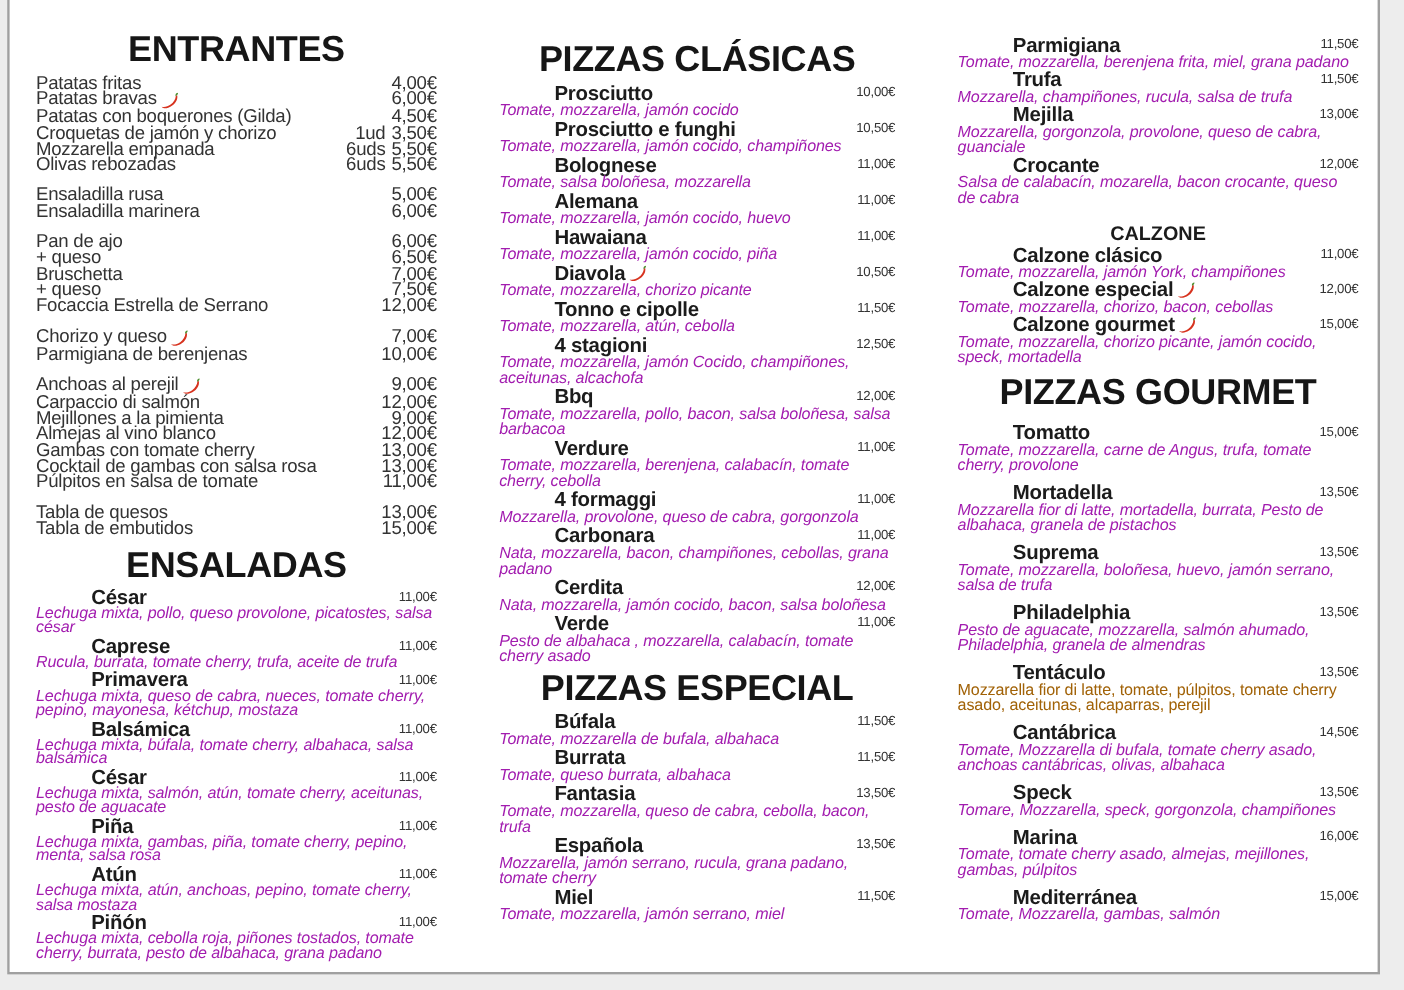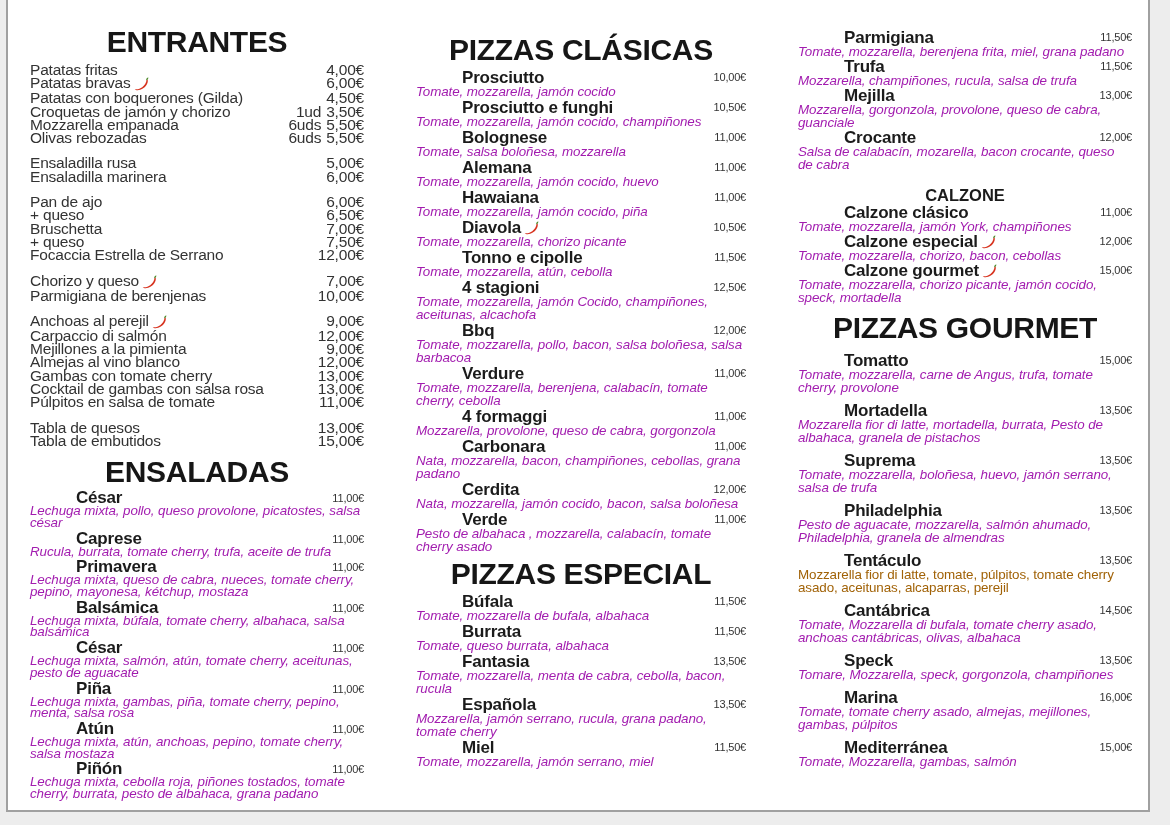--- a/index.html
+++ b/index.html
@@ -396,21 +396,21 @@
             <span class="item-name" data-name="item-name">Burrata</span>
             <span class="item-price" data-name="item-price">11,50€</span>
           </div>
           <div class="item-desc" data-name="item-description">Tomate, queso burrata, albahaca</div>
         </div>
         <div class="menu-item" data-name="menu-item">
           <div class="item-head" data-name="menu-item-header">
             <span class="item-name" data-name="item-name">Fantasia</span>
             <span class="item-price" data-name="item-price">13,50€</span>
           </div>
-          <div class="item-desc" data-name="item-description">Tomate, mozzarella, menta de cabra, cebolla, bacon, rucula</div>
+          <div class="item-desc" data-name="item-description">Tomate, mozzarella, queso de cabra, cebolla, bacon, trufa</div>
         </div>
         <div class="menu-item" data-name="menu-item">
           <div class="item-head" data-name="menu-item-header">
             <span class="item-name" data-name="item-name">Española</span>
             <span class="item-price" data-name="item-price">13,50€</span>
           </div>
           <div class="item-desc" data-name="item-description">Mozzarella, jamón serrano, rucula, grana padano, tomate cherry</div>
         </div>
         <div class="menu-item" data-name="menu-item">
           <div class="item-head" data-name="menu-item-header">

